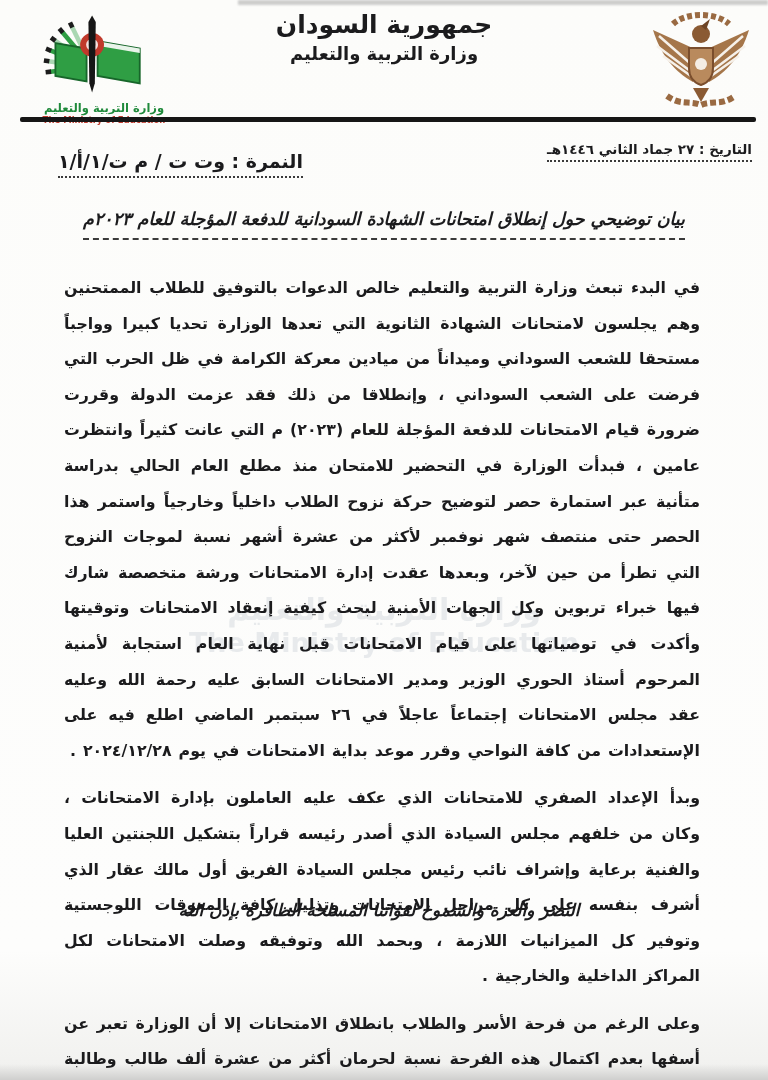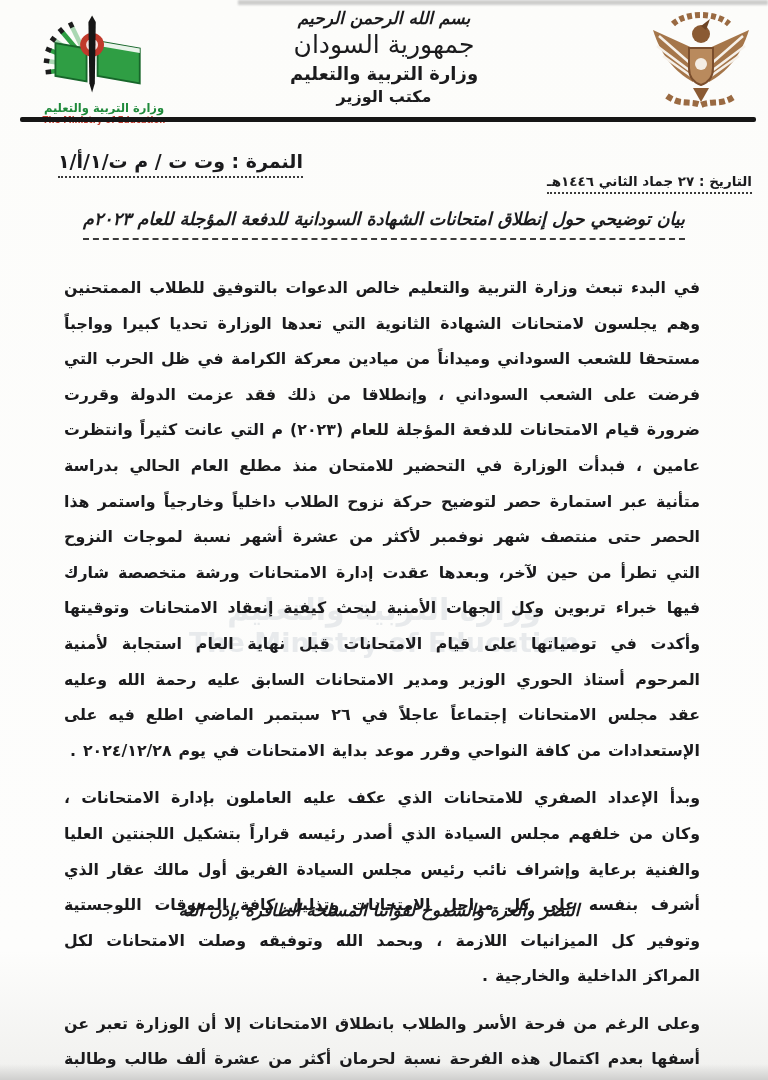--- a/index.html
+++ b/index.html
@@ -26,32 +26,32 @@
   .logo {
     position:absolute; left:26px; top:10px; width:156px; text-align:center;
   }
   .logo-ar { color:#1f8a3b; font-size:11.5px; font-weight:bold; direction:rtl; line-height:13px; }
   .logo-en { color:#c23b2e; font-size:8.5px; font-weight:bold; line-height:11px; }
   .head-center {
     position:absolute; left:50%; transform:translateX(-50%); top:8px;
     width:340px; text-align:center; direction:rtl;
   }
   .bismillah { font-size:17px; font-weight:bold; font-style:italic; }
-  .country   { font-size:25px; font-weight:400; margin-top:2px; }
+  .country   { font-size:25px; font-weight:700; margin-top:2px; }
   .ministry-line { font-size:18px; font-weight:bold; margin-top:4px; }
   .office-line   { font-size:16px; font-weight:bold; margin-top:3px; }
   .emblem { position:absolute; right:6px; top:4px; width:122px; height:110px; }
   .rule {
     position:absolute; top:117px; left:20px; right:12px; height:5px;
     background:#161616; border-radius:2px;
   }
   
   .dates {
     position:absolute; top:141px; right:16px; direction:rtl; text-align:center;
-    font-size:13.5px; font-weight:bold;margin-top:32px;
+    font-size:13.5px; font-weight:bold;
   }
   .dates .dline { display:block; margin-bottom:12px; }
   .dates .dline span { display:inline-block; border-bottom:2px dotted #3a3a3a; padding-bottom:3px; }
   .ref {
     position:absolute; top:150px; left:58px; direction:rtl;
     font-size:19px; font-weight:bold;
     border-bottom:2px dotted #3a3a3a; padding-bottom:4px;
   }
   
   .title-wrap { position:absolute; top:201px; left:0; right:0; text-align:center; direction:rtl; }
@@ -126,24 +126,22 @@
       <circle cx="62" cy="38" r="6.5" fill="#ffffff" opacity="0.85"></circle>
       <circle cx="62" cy="38" r="3.5" fill="#c0392b"></circle>
 
       <path d="M62 6 L66 13 L65 80 L62 90 L59 80 L58 13 Z" fill="#161616"></path>
     </svg>
     <div class="logo-ar">وزارة التربية والتعليم</div>
     <div class="logo-en">The Ministry of Education</div>
   </div>
 
   <div class="head-center">
-    <div class="bismillah">بسم الله الرحمن الرحيم</div>
     <div class="country">جمهورية السودان</div>
     <div class="ministry-line">وزارة التربية والتعليم</div>
-    <div class="office-line">مكتب الوزير</div>
   </div>
 
   <div class="emblem">
     <svg width="122" height="110" viewBox="0 0 120 110">
 
       <path d="M32 20 C45 8 75 8 88 20" stroke="#9a6a42" stroke-width="6" fill="none" stroke-dasharray="5 3"></path>
 
       <path d="M12 26 C20 52 34 68 52 78 L56 46 Z" fill="#a5764a"></path>
       <path d="M108 26 C100 52 86 68 68 78 L64 46 Z" fill="#a5764a"></path>
       <path d="M18 32 L50 60 M16 42 L48 66 M22 52 L50 72" stroke="#f6f1ea" stroke-width="2.5"></path>

